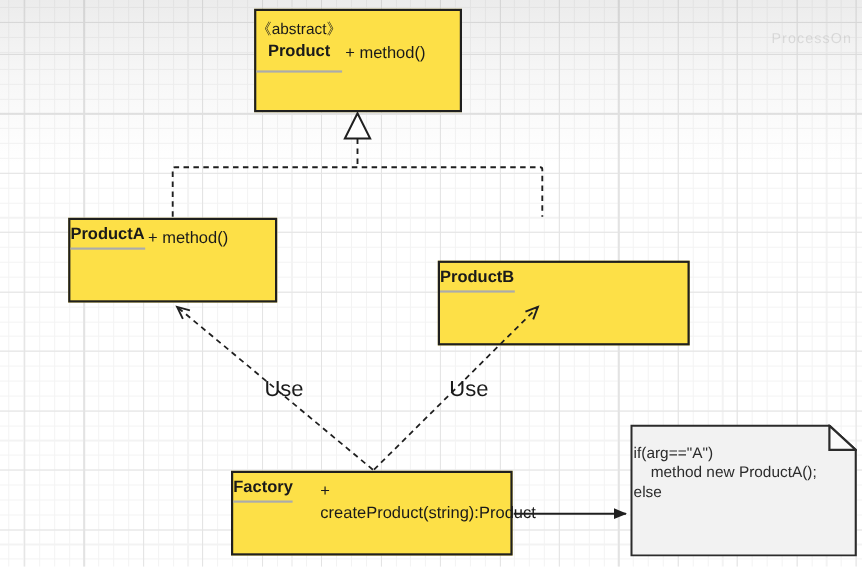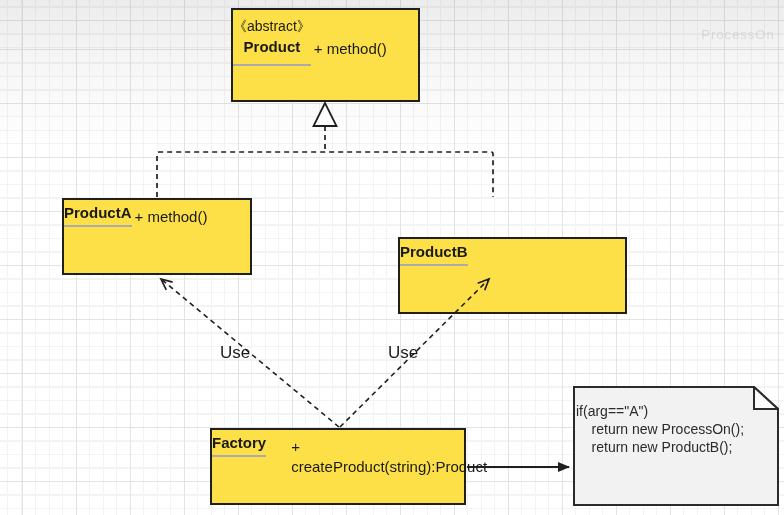--- a/index.html
+++ b/index.html
@@ -57,22 +57,22 @@
   
   .note { position: absolute; left: 573px; top: 386px; width: 206px; height: 120px; }
   .note-text {
     position: absolute; left: 3px; top: 16px;
     font-size: 14px; line-height: 18px; color: #2b2b2b;
   }
   .note-text div { white-space: pre; }
 
   
   .edge-label {
-    position: absolute; width: 56px; text-align: left;
-    font-size: 17px; color: #1a1a1a;
+    position: absolute; width: 56px; text-align: right;
+    font-size: 20px; color: #1a1a1a;
   }
   #use-left  { left: 220px; top: 343px; }
   #use-right { left: 388px; top: 343px; }
 
   
   .watermark {
     position: absolute; left: 688px; top: 27px; width: 100px;
     font-size: 13px; color: #9a9a9a; opacity: 0.28;
     filter: blur(0.6px);
     text-align: center;
@@ -118,22 +118,22 @@
   </div>
 </div>
 
 <div class="note">
   <svg width="206" height="120" viewBox="0 0 206 120">
     <polygon points="1,1 181,1 205,23 205,119 1,119" fill="#f2f2f2" stroke="#2b2b2b" stroke-width="2"></polygon>
     <polygon points="181,1 181,23 205,23" fill="#fbfbfb" stroke="#2b2b2b" stroke-width="2"></polygon>
   </svg>
   <div class="note-text">
     <div>if(arg=="A")</div>
-    <div>    return new ProcessOn();</div>
-    <div>    return new ProductB();</div>
+    <div>    method new ProductA();</div>
+    <div>else</div>
   </div>
 </div>
 
 <svg class="layer connectors" viewBox="0 0 784 515">
   <defs>
     <marker id="openArrow" markerUnits="userSpaceOnUse" markerWidth="18" markerHeight="18" refX="12" refY="6" orient="auto">
       <path d="M1,1 L12,6 L1,11" fill="none" stroke="#1f1f1f" stroke-width="1.7"></path>
     </marker>
     <marker id="solidArrow" markerUnits="userSpaceOnUse" markerWidth="16" markerHeight="12" refX="11" refY="5" orient="auto">
       <path d="M0,0 L12,5 L0,10 Z" fill="#1f1f1f"></path>

